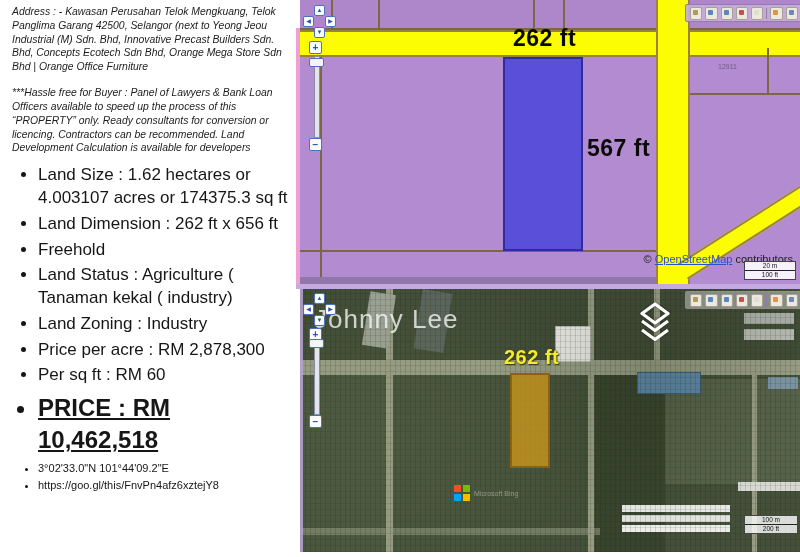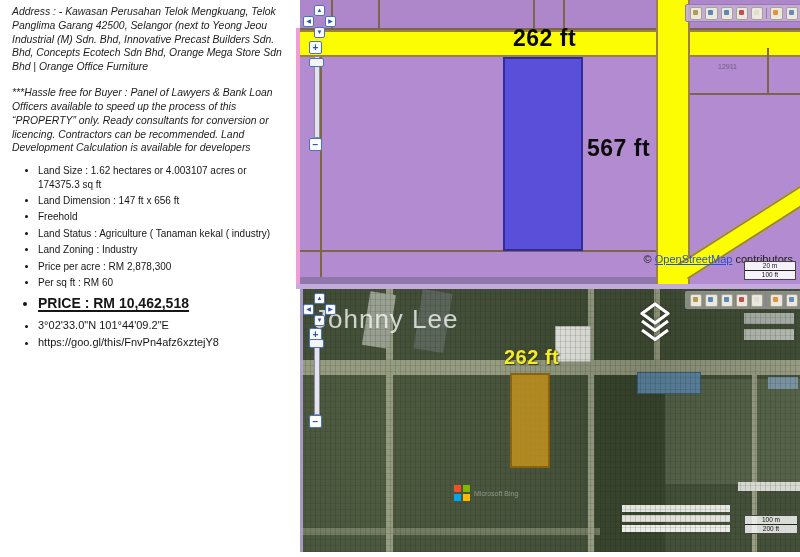--- a/index.html
+++ b/index.html
@@ -6,22 +6,22 @@
   .stage{position:relative;width:800px;height:557px;background:#fff;overflow:hidden;
          font-family:"Liberation Sans",sans-serif;color:#111;}
   
   .left{position:absolute;left:0;top:0;width:296px;height:557px;background:#fff;
         padding:5px 4px 0 12px;box-sizing:border-box;}
   .title{font-size:17px;font-weight:bold;line-height:1.45;letter-spacing:.1px;
          text-decoration:underline;text-decoration-thickness:2px;text-underline-offset:2px;color:#0b0b0b;}
   .addr{font-size:10.4px;line-height:1.33;font-style:italic;color:#1c1c1c;}
   .note{margin-top:12px;font-size:10.4px;line-height:1.33;font-style:italic;color:#1c1c1c;}
   ul.facts{margin:9px 0 0 0;padding:0 0 0 26px;list-style:disc;}
-  ul.facts li{font-size:10px;line-height:1.34;margin:0 3px 3px 0;color:#161616;}
-  ul.facts li.price-li{font-size:14px;font-weight:bold;margin:5px 0 4px 0;}
+  ul.facts li{font-size:17px;line-height:1.34;margin:0 3px 3px 0;color:#161616;}
+  ul.facts li.price-li{font-size:24px;font-weight:bold;margin:5px 0 4px 0;}
   ul.facts li.price-li span{text-decoration:underline;text-decoration-thickness:2px;text-underline-offset:2px;}
   ul.facts li.small-li{font-size:11px;line-height:1.5;margin:0;}
   
   .map{position:absolute;overflow:hidden;}
   .pan-btn{position:absolute;width:11px;height:11px;background:#fdfdfd;border:1px solid #4a72c4;
            box-sizing:border-box;font-size:6px;line-height:9px;text-align:center;color:#2a52b0;
            border-radius:2px;cursor:pointer;}
   .zoom-btn{position:absolute;width:13px;height:13px;background:#fdfdfd;border:1px solid #4a72c4;
             box-sizing:border-box;font-size:10px;line-height:11px;text-align:center;color:#2a52b0;
             border-radius:2px;font-weight:bold;}
@@ -90,21 +90,21 @@
 </head>
 <body>
 
 <div class="stage">
 
   <div class="left">
     <div class="addr">Address : - Kawasan Perusahan Telok Mengkuang, Telok Panglima Garang 42500,  Selangor (next to Yeong Jeou Industrial (M) Sdn. Bhd, Innovative Precast Builders Sdn. Bhd, Concepts Ecotech Sdn Bhd, Orange Mega Store Sdn Bhd | Orange Office Furniture</div>
     <div class="note">***Hassle free for Buyer :   Panel of Lawyers &amp; Bank Loan Officers available to speed up the process of this “PROPERTY” only. Ready consultants for conversion or licencing. Contractors can be recommended. Land Development Calculation is available for developers</div>
     <ul class="facts">
       <li>Land Size : 1.62 hectares or 4.003107 acres or 174375.3 sq ft</li>
-      <li>Land Dimension : 147 ft x 656 ft</li>
+      <li>Land Dimension : 262 ft x 656 ft</li>
       <li>Freehold</li>
       <li>Land Status : Agriculture ( Tanaman kekal ( industry)</li>
       <li>Land Zoning : Industry</li>
       <li>Price per acre : RM 2,878,300</li>
       <li>Per sq ft  : RM 60</li>
       <li class="price-li"><span>PRICE : RM 10,462,518</span></li>
       <li class="small-li">3°02'33.0"N 101°44'09.2"E</li>
       <li class="small-li">https://goo.gl/this/FnvPn4afz6xztejY8</li>
     </ul>
   </div>

